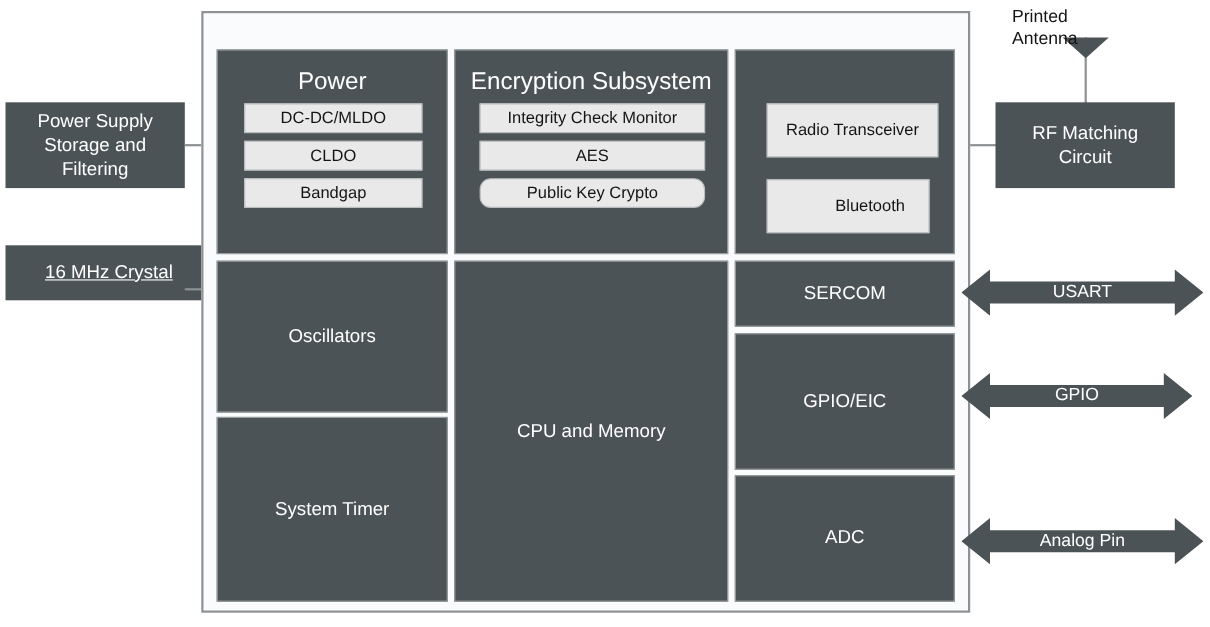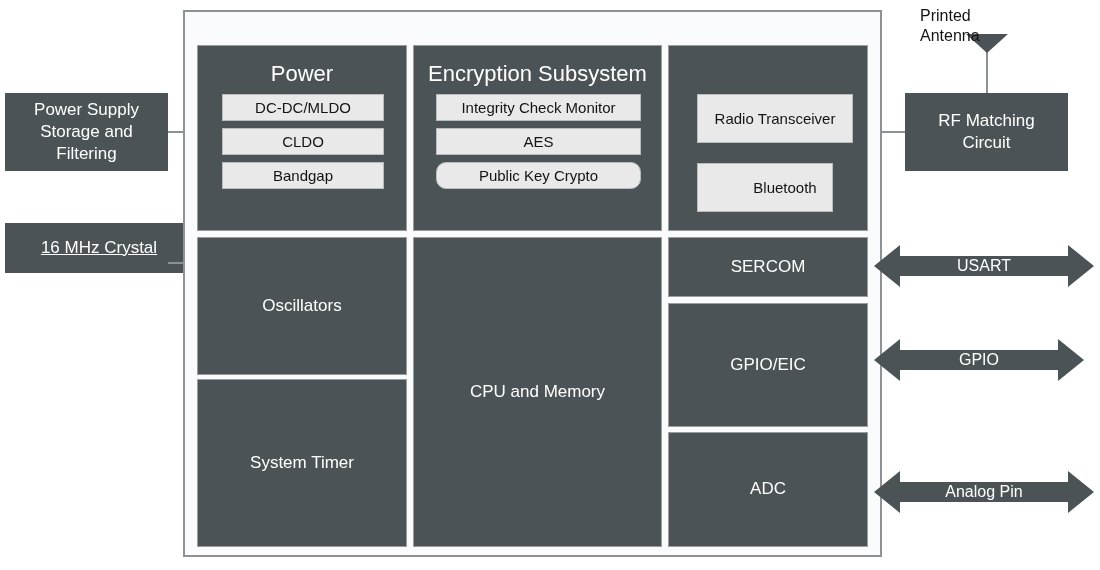--- a/index.html
+++ b/index.html
@@ -97,21 +97,21 @@
   #sub-bandgap { left: 24px;  top: 116px; width: 162px; height: 27px; }
 
   
   #sub-icm  { left: 22px; top: 48px;  width: 205px; height: 27px; }
   #sub-aes  { left: 22px; top: 82px;  width: 205px; height: 27px; }
   #sub-pkc  { left: 22px; top: 116px; width: 205px; height: 27px; border-radius: 10px; }
   #sub-trng { left: 22px; top: 150px; width: 205px; height: 27px; }
 
   
   #sub-radio { left: 28px; top: 48px;  width: 156px; height: 49px; }
-  #sub-bt    { left: 28px; top: 117px; width: 136px; height: 49px; padding-left: 40px; }
+  #sub-bt    { left: 28px; top: 117px; width: 148px; height: 49px; padding-left: 40px; }
 
   
   #ext-power-supply { left: 5px;   top: 93px;  width: 163px; height: 78px; }
   #ext-crystal      { left: 5px;   top: 223px; width: 188px; height: 50px; text-decoration: underline; }
   #ext-rf           { left: 905px; top: 93px;  width: 163px; height: 78px; }
 
   
   #line-ps   { left: 168px; top: 131px; width: 32px; height: 2px; }
   #line-xtal { left: 168px; top: 262px; width: 32px; height: 2px; }
   #line-rf   { left: 866px; top: 131px; width: 41px; height: 2px; }

